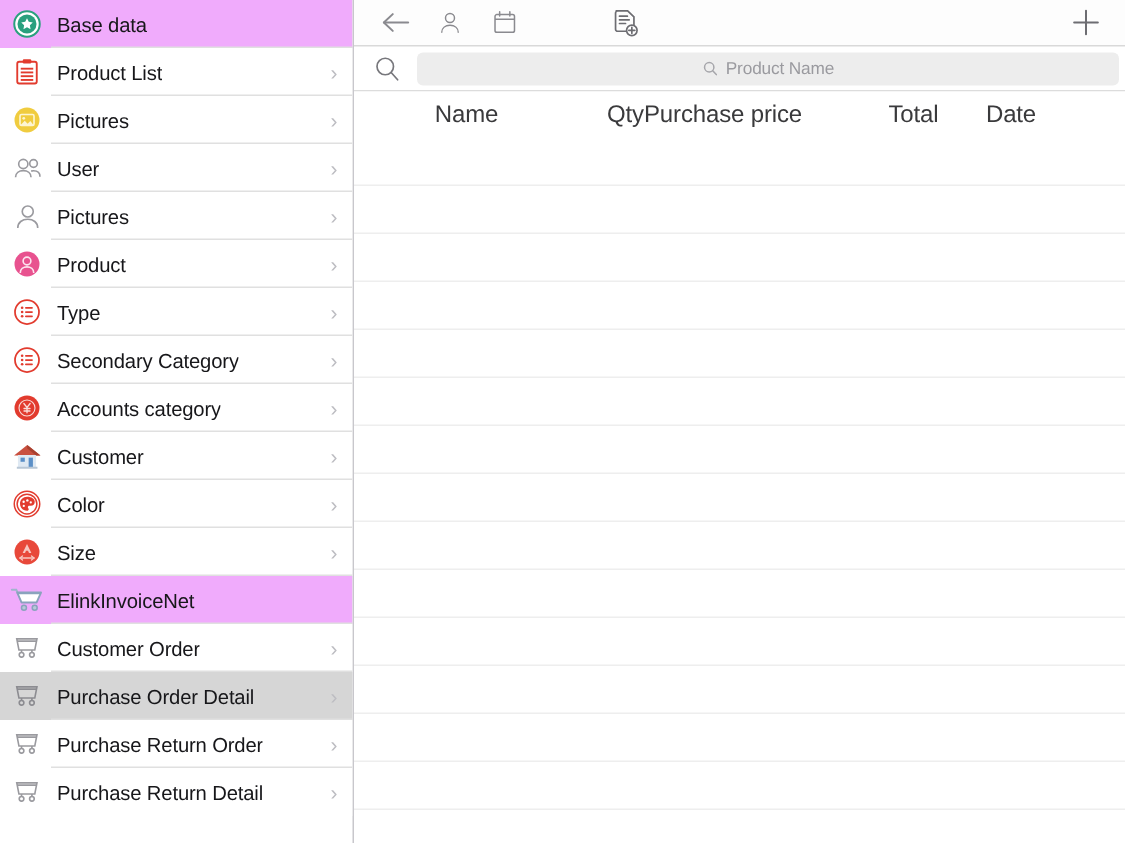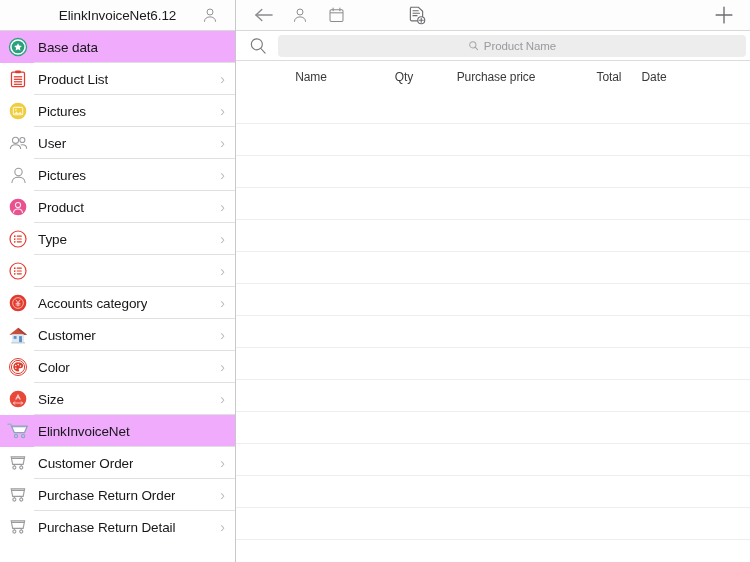--- a/index.html
+++ b/index.html
@@ -163,21 +163,21 @@
   .table-head {
     height: 31px;
     min-height: 31px;
     position: relative;
     background: #ffffff;
   }
   .th {
     position: absolute;
     top: 50%;
     transform: translate(-50%, -50%);
-    font-size: 12px;
+    font-size: 16px;
     color: #3a3a3c;
     white-space: nowrap;
     letter-spacing: -0.1px;
   }
 
   .table-body {
     flex: 1;
     overflow: hidden;
     position: relative;
   }
@@ -189,29 +189,20 @@
 
   svg { display: block; }
 </style>
 </head>
 <body>
 
 <div id="app">
 
   <div id="sidebar">
 
-    <div class="side-header">
-      <div class="side-header-title">ElinkInvoiceNet6.12</div>
-      <div class="side-header-user">
-        <svg width="18" height="18" viewBox="0 0 24 24" fill="none" stroke="#8e8e93" stroke-width="1.3">
-          <circle cx="12" cy="8" r="4"></circle>
-          <path d="M4.5 21c0-4.2 3.4-6.5 7.5-6.5s7.5 2.3 7.5 6.5"></path>
-        </svg>
-      </div>
-    </div>
 
     <div class="side-list">
 
       <div class="side-row shaded">
         <div class="ico">
           <svg width="20" height="20" viewBox="0 0 24 24">
             <circle cx="12" cy="12" r="10.2" fill="#ffffff" stroke="#2aa07e" stroke-width="1.6"></circle>
             <circle cx="12" cy="12" r="7.6" fill="#2aa07e"></circle>
             <path d="M12 7.4l1.42 2.88 3.18.46-2.3 2.24.54 3.17L12 14.66l-2.84 1.49.54-3.17-2.3-2.24 3.18-.46z" fill="#ffffff"></path>
           </svg>
@@ -312,20 +303,21 @@
           <svg width="20" height="20" viewBox="0 0 24 24">
             <circle cx="12" cy="12" r="9.6" fill="#ffffff" stroke="#e23b2e" stroke-width="1.4"></circle>
             <circle cx="8.1" cy="8.6" r="1.05" fill="#e23b2e"></circle>
             <circle cx="8.1" cy="12" r="1.05" fill="#e23b2e"></circle>
             <circle cx="8.1" cy="15.4" r="1.05" fill="#e23b2e"></circle>
             <rect x="10.4" y="7.9" width="6.3" height="1.4" rx="0.7" fill="#e23b2e"></rect>
             <rect x="10.4" y="11.3" width="6.3" height="1.4" rx="0.7" fill="#e23b2e"></rect>
             <rect x="10.4" y="14.7" width="6.3" height="1.4" rx="0.7" fill="#e23b2e"></rect>
           </svg>
         </div>
+        <div class="side-label">Secondary Category</div>
         <div class="chev">›</div>
         <div class="sep"></div>
       </div>
 
       <div class="side-row">
         <div class="ico">
           <svg width="20" height="20" viewBox="0 0 24 24">
             <circle cx="12" cy="12" r="10" fill="#e23b2e"></circle>
             <circle cx="12" cy="12" r="6.4" fill="none" stroke="#fadbd8" stroke-width="0.9"></circle>
             <path d="M9.5 8.4l2.5 3.2 2.5-3.2M9.6 12.4h4.8M9.6 14.4h4.8M12 11.6v4.2" fill="none" stroke="#fadbd8" stroke-width="1.05" stroke-linecap="round"></path>
@@ -406,20 +398,34 @@
             <circle cx="8.0" cy="16.0" r="1.7"></circle>
             <circle cx="15.6" cy="16.0" r="1.7"></circle>
             <path d="M8.0 12.5v1.8M15.6 12.5v1.8"></path>
           </svg>
         </div>
         <div class="side-label">Customer Order</div>
         <div class="chev">›</div>
         <div class="sep"></div>
       </div>
 
+      <div class="side-row selected">
+        <div class="ico">
+          <svg width="22" height="20" viewBox="0 0 24 22" fill="none" stroke="#8c8c91" stroke-width="1.2">
+            <path d="M4.5 4.3h14.8l-1.6 8.2H6.1z"></path>
+            <path d="M5.0 6.0h13.8"></path>
+            <circle cx="8.0" cy="16.0" r="1.7"></circle>
+            <circle cx="15.6" cy="16.0" r="1.7"></circle>
+            <path d="M8.0 12.5v1.8M15.6 12.5v1.8"></path>
+          </svg>
+        </div>
+        <div class="side-label">Purchase Order Detail</div>
+        <div class="chev">›</div>
+        <div class="sep"></div>
+      </div>
 
       <div class="side-row">
         <div class="ico">
           <svg width="22" height="20" viewBox="0 0 24 22" fill="none" stroke="#9a9a9f" stroke-width="1.2">
             <path d="M4.5 4.3h14.8l-1.6 8.2H6.1z"></path>
             <path d="M5.0 6.0h13.8"></path>
             <circle cx="8.0" cy="16.0" r="1.7"></circle>
             <circle cx="15.6" cy="16.0" r="1.7"></circle>
             <path d="M8.0 12.5v1.8M15.6 12.5v1.8"></path>
           </svg>
@@ -495,24 +501,24 @@
         <svg width="11" height="11" viewBox="0 0 24 24" fill="none" stroke="#a6a6ab" stroke-width="2.2" stroke-linecap="round">
           <circle cx="10.5" cy="10.5" r="6.8"></circle>
           <path d="M15.6 15.6l5.2 5.6"></path>
         </svg>
         <span class="search-ph">Product Name</span>
       </div>
     </div>
 
     <div class="table-head">
       <div class="th" style="left:75px">Name</div>
-      <div class="th" style="left:168px">Qty</div>
-      <div class="th" style="left:260px">Purchase price</div>
+      <div class="th" style="left:181px">Qty</div>
+      <div class="th" style="left:246px">Purchase price</div>
       <div class="th" style="left:373px">Total</div>
-      <div class="th" style="left:418px">Date</div>
+      <div class="th" style="left:438px">Date</div>
     </div>
 
     <div class="table-body">
       <div class="t-row"></div>
       <div class="t-row"></div>
       <div class="t-row"></div>
       <div class="t-row"></div>
       <div class="t-row"></div>
       <div class="t-row"></div>
       <div class="t-row"></div>

